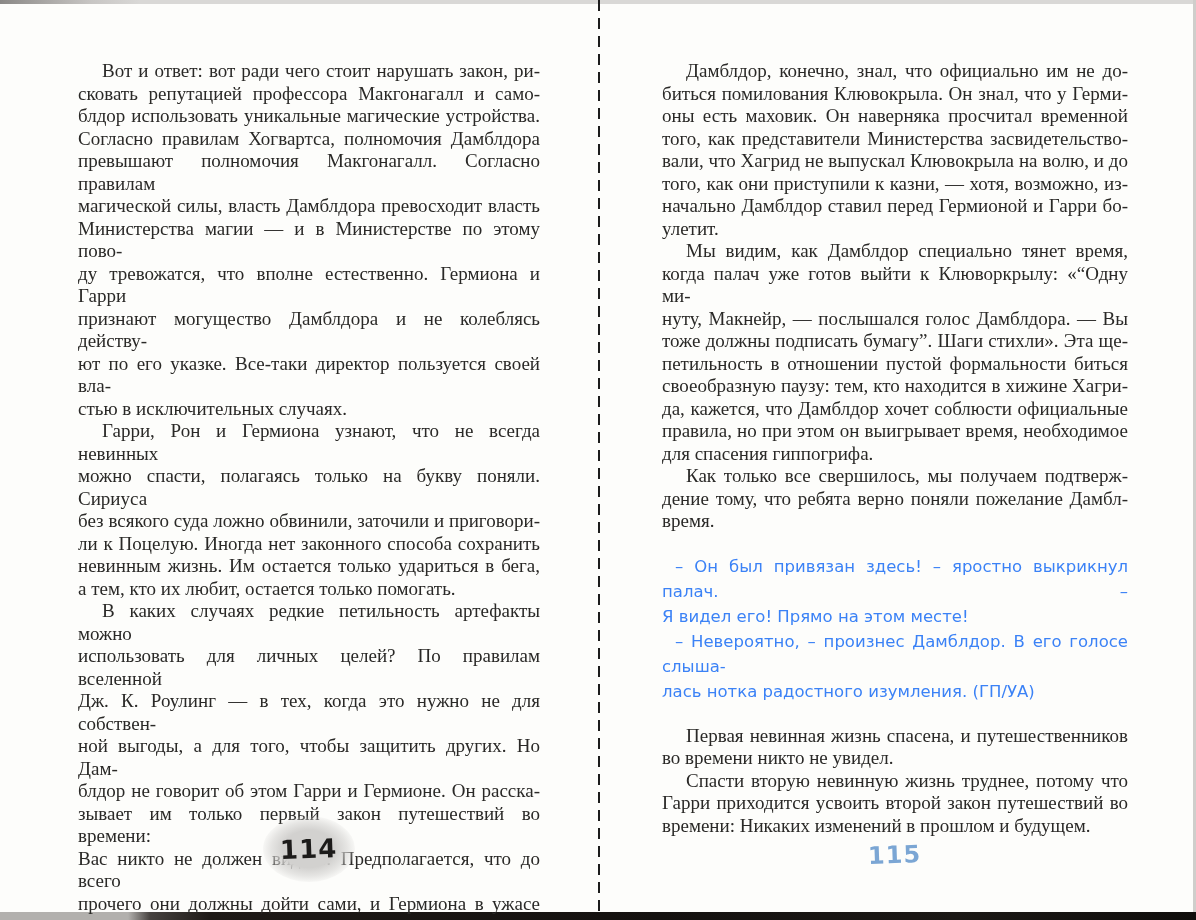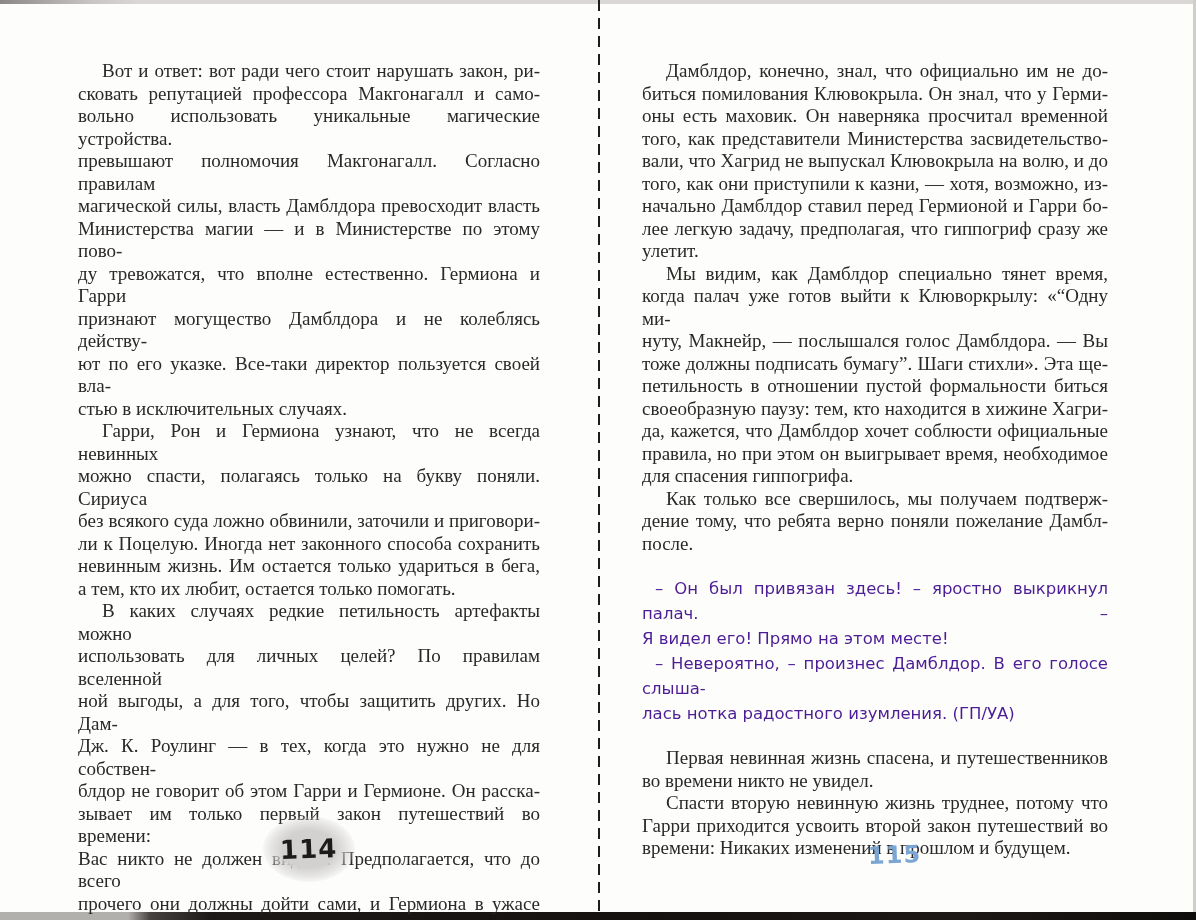--- a/index.html
+++ b/index.html
@@ -21,25 +21,25 @@
     position:absolute;top:0;right:0;width:3px;height:920px;
     background:#cfcecb;
   }
   .center-divider{
     position:absolute;left:598px;top:0;width:2px;height:914px;
     background:repeating-linear-gradient(to bottom,#1c1c1c 0 11px,transparent 11px 18px);
   }
   
   .page-col{position:absolute;top:60px;color:#2a2927;}
   .page-col.left{left:78px;width:462px;}
-  .page-col.right{left:642px;width:466px;}
+  .page-col.right{left:662px;width:466px;}
   .para{margin:0;}
   .para.gap{margin-top:21px;}
   .para.body{font-family:"Liberation Serif", serif;font-size:19px;line-height:22.5px;}
-  .para.quote{font-family:"DejaVu Sans", sans-serif;font-size:16.5px;line-height:25px;color:#4c1d95;}
+  .para.quote{font-family:"DejaVu Sans", sans-serif;font-size:16.5px;line-height:25px;color:#3b82f6;}
   .line{text-align:justify;text-align-last:justify;white-space:normal;}
   .line.last{text-align-last:left;}
   .line.first{text-indent:24px;}
   .para.quote .line.first{text-indent:13px;}
   
   .pagenum{
     position:absolute;top:824px;height:50px;display:flex;align-items:center;justify-content:center;
     font-family:"DejaVu Sans", sans-serif;font-weight:bold;font-size:26px;letter-spacing:1px;
   }
   .pagenum.left-num{left:78px;width:462px;}
@@ -57,75 +57,75 @@
 
 <div class="top-strip"></div>
 <div class="center-divider"></div>
 <div class="right-edge"></div>
 <div class="bottom-bar"></div>
 
 <div class="page-col left">
     <div class="para body">
       <div class="line first">Вот и ответ: вот ради чего стоит нарушать закон, ри-</div>
       <div class="line">сковать репутацией профессора Макгонагалл и само-</div>
-      <div class="line">вольно использовать уникальные магические устройства.</div>
+      <div class="line">блдор использовать уникальные магические устройства.</div>
+      <div class="line">Согласно правилам Хогвартса, полномочия Дамблдора</div>
       <div class="line">превышают полномочия Макгонагалл. Согласно правилам</div>
       <div class="line">магической силы, власть Дамблдора превосходит власть</div>
       <div class="line">Министерства магии — и в Министерстве по этому пово-</div>
       <div class="line">ду тревожатся, что вполне естественно. Гермиона и Гарри</div>
       <div class="line">признают могущество Дамблдора и не колеблясь действу-</div>
       <div class="line">ют по его указке. Все-таки директор пользуется своей вла-</div>
       <div class="line last">стью в исключительных случаях.</div>
     </div>
     <div class="para body">
       <div class="line first">Гарри, Рон и Гермиона узнают, что не всегда невинных</div>
       <div class="line">можно спасти, полагаясь только на букву поняли. Сириуса</div>
       <div class="line">без всякого суда ложно обвинили, заточили и приговори-</div>
       <div class="line">ли к Поцелую. Иногда нет законного способа сохранить</div>
       <div class="line">невинным жизнь. Им остается только удариться в бега,</div>
       <div class="line last">а тем, кто их любит, остается только помогать.</div>
     </div>
     <div class="para body">
       <div class="line first">В каких случаях редкие петильность артефакты можно</div>
       <div class="line">использовать для личных целей? По правилам вселенной</div>
+      <div class="line">Дж. К. Роулинг — в тех, когда это нужно не для собствен-</div>
       <div class="line">ной выгоды, а для того, чтобы защитить других. Но Дам-</div>
-      <div class="line">Дж. К. Роулинг — в тех, когда это нужно не для собствен-</div>
       <div class="line">блдор не говорит об этом Гарри и Гермионе. Он расска-</div>
       <div class="line">зывает им только первый закон путешествий во времени:</div>
       <div class="line">Вас никто не должен видеть. Предполагается, что до всего</div>
       <div class="line">прочего они должны дойти сами, и Гермиона в ужасе спра-</div>
     </div>
   </div>
 <div class="page-col right">
     <div class="para body">
       <div class="line first">Дамблдор, конечно, знал, что официально им не до-</div>
       <div class="line">биться помилования Клювокрыла. Он знал, что у Герми-</div>
       <div class="line">оны есть маховик. Он наверняка просчитал временной</div>
       <div class="line">того, как представители Министерства засвидетельство-</div>
       <div class="line">вали, что Хагрид не выпускал Клювокрыла на волю, и до</div>
       <div class="line">того, как они приступили к казни, — хотя, возможно, из-</div>
       <div class="line">начально Дамблдор ставил перед Гермионой и Гарри бо-</div>
-      <div class="line">лее легкую задачу, предполагая, что гиппогриф сразу же</div>
       <div class="line last">улетит.</div>
     </div>
     <div class="para body">
       <div class="line first">Мы видим, как Дамблдор специально тянет время,</div>
       <div class="line">когда палач уже готов выйти к Клюворкрылу: «“Одну ми-</div>
       <div class="line">нуту, Макнейр, — послышался голос Дамблдора. — Вы</div>
       <div class="line">тоже должны подписать бумагу”. Шаги стихли». Эта ще-</div>
       <div class="line">петильность в отношении пустой формальности биться</div>
       <div class="line">своеобразную паузу: тем, кто находится в хижине Хагри-</div>
       <div class="line">да, кажется, что Дамблдор хочет соблюсти официальные</div>
       <div class="line">правила, но при этом он выигрывает время, необходимое</div>
       <div class="line last">для спасения гиппогрифа.</div>
     </div>
     <div class="para body">
       <div class="line first">Как только все свершилось, мы получаем подтверж-</div>
       <div class="line">дение тому, что ребята верно поняли пожелание Дамбл-</div>
-      <div class="line last">после.</div>
+      <div class="line last">время.</div>
     </div>
     <div class="para quote gap">
       <div class="line first">– Он был привязан здесь! – яростно выкрикнул палач. –</div>
       <div class="line last">Я видел его! Прямо на этом месте!</div>
     </div>
     <div class="para quote">
       <div class="line first">– Невероятно, – произнес Дамблдор. В его голосе слыша-</div>
       <div class="line last">лась нотка радостного изумления. (ГП/УА)</div>
     </div>
     <div class="para body gap">

